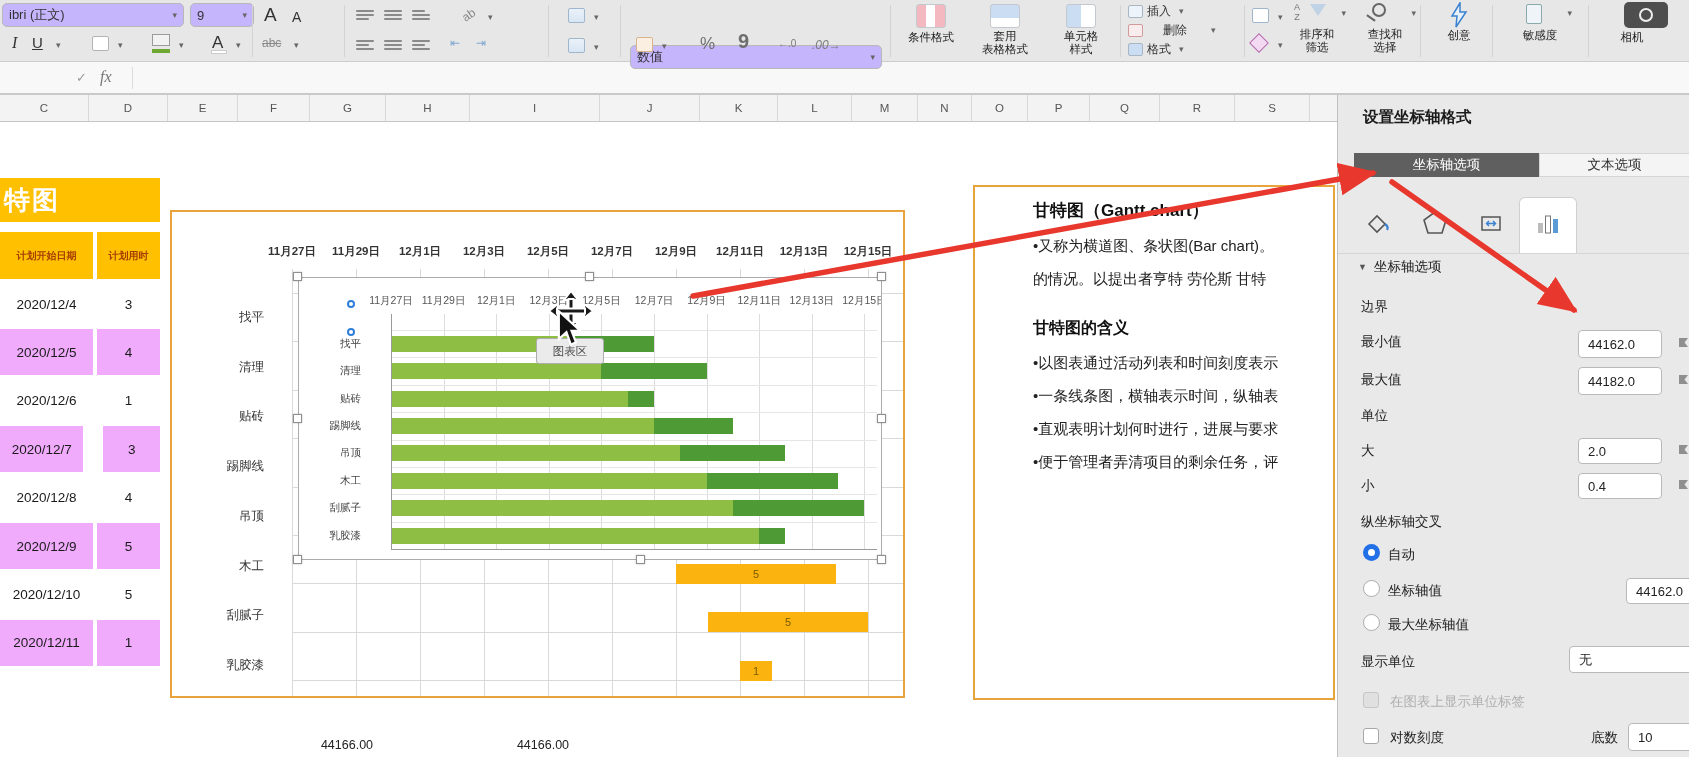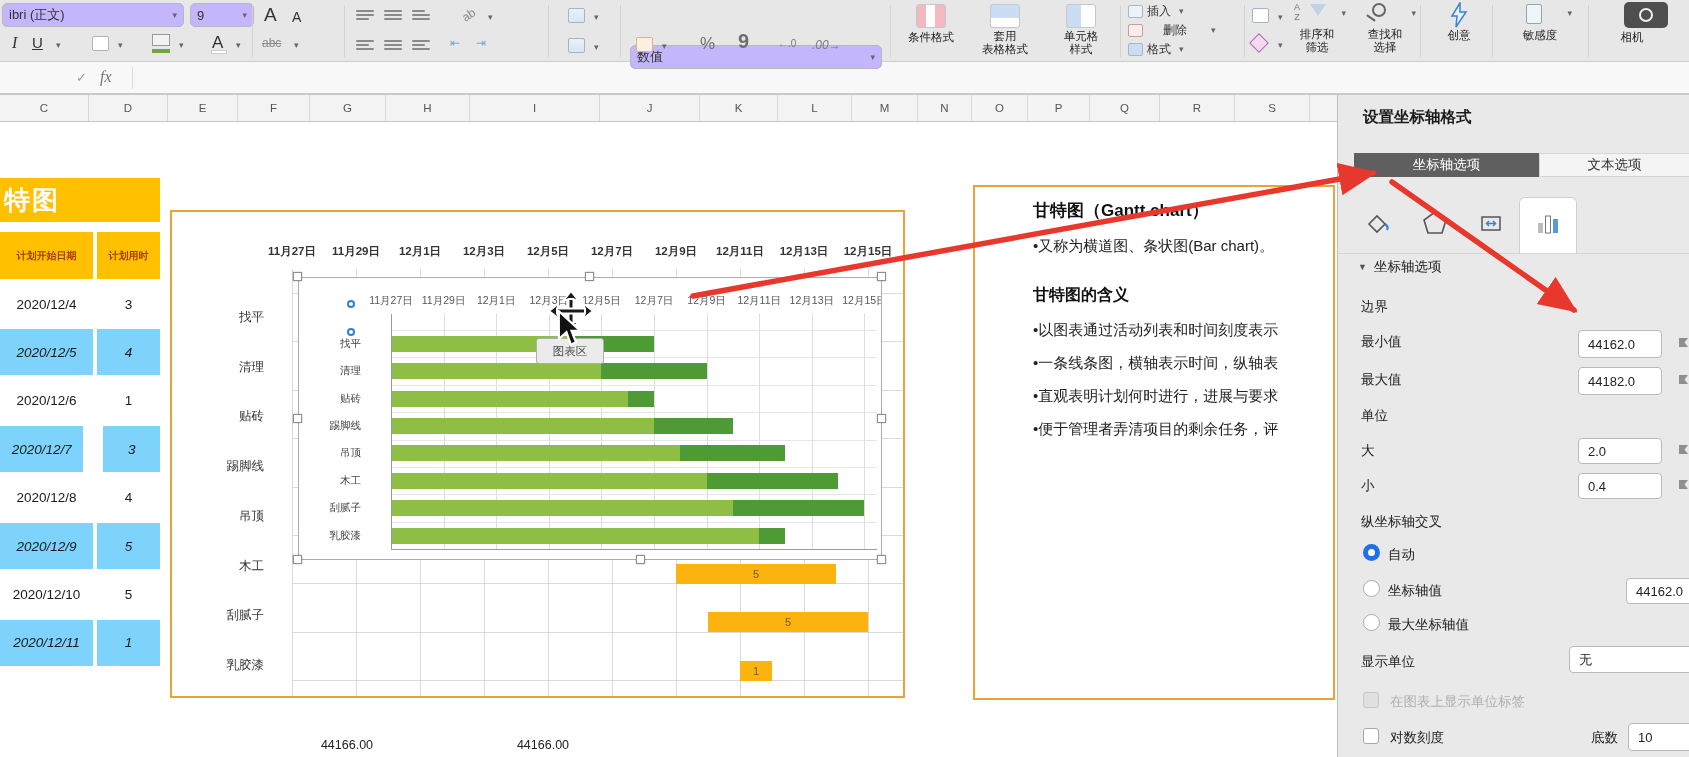--- a/index.html
+++ b/index.html
@@ -46,21 +46,21 @@
              display:flex; align-items:center; justify-content:center; }
 
   
   .titleband { position:absolute; left:0; top:178px; width:160px; height:44px; background:#FFC000;
                color:#fff; font-weight:bold; font-size:26px; line-height:44px; padding-left:4px;
                letter-spacing:2px; overflow:hidden; }
   .thead { position:absolute; top:232px; height:47px; background:#FFC000; color:#A63D03;
            font-weight:bold; font-size:10px; display:flex; align-items:center; justify-content:center; text-align:center; }
   .trow { position:absolute; height:46px; display:flex; }
   .tcell { display:flex; align-items:center; justify-content:center; font-size:13.5px; color:#1a1a1a; }
-  .row-orange { background:#7dd3fc;font-style:italic; }
+  .row-orange { background:#f0abfc; }
   .row-white { background:#fff; }
 
   
   .ochart { position:absolute; left:170px; top:210px; width:735px; height:488px;
             border:2px solid #E9A33B; background:#fff; z-index:2; overflow:hidden; }
   .odate { position:absolute; top:32px; width:64px; text-align:center; font-size:11.5px;
            font-weight:bold; color:#333; }
   .ogrid-v { position:absolute; top:57px; width:1px; height:430px; background:#D9D9D9; }
   .ogrid-h { position:absolute; left:120px; right:0; height:1px; background:#D9D9D9; }
   .otask { position:absolute; left:10px; width:82px; text-align:right; font-size:12.5px; color:#333; }
@@ -520,20 +520,21 @@
       <div class="hnd" style="left: 293px; top: 555px;"></div>
       <div class="hnd" style="left: 636px; top: 555px;"></div>
       <div class="hnd" style="left: 877px; top: 555px;"></div>
     </div>
 
   <div class="infobox">
     <div class="ib-inner">
       <div class="ib-title">甘特图（Gantt chart）</div>
       <div id="ib-lines1">
           <div class="ib-line">•又称为横道图、条状图(Bar chart)。</div>
+          <div class="ib-line">的情况。以提出者亨特 劳伦斯 甘特</div>
         </div>
       <div class="ib-sub">甘特图的含义</div>
       <div id="ib-lines2">
           <div class="ib-line">•以图表通过活动列表和时间刻度表示</div>
           <div class="ib-line">•一条线条图，横轴表示时间，纵轴表</div>
           <div class="ib-line">•直观表明计划何时进行，进展与要求</div>
           <div class="ib-line">•便于管理者弄清项目的剩余任务，评</div>
         </div>
     </div>
   </div>

